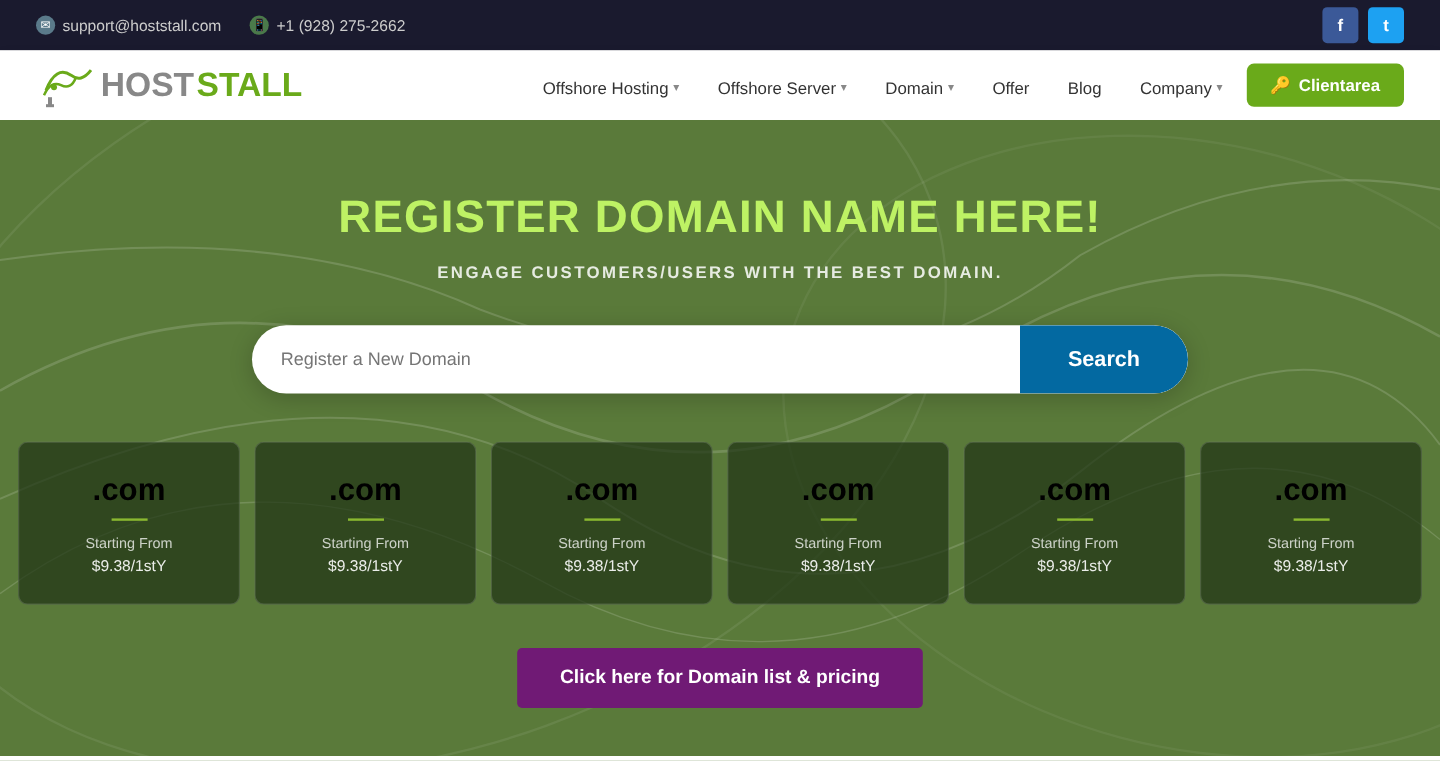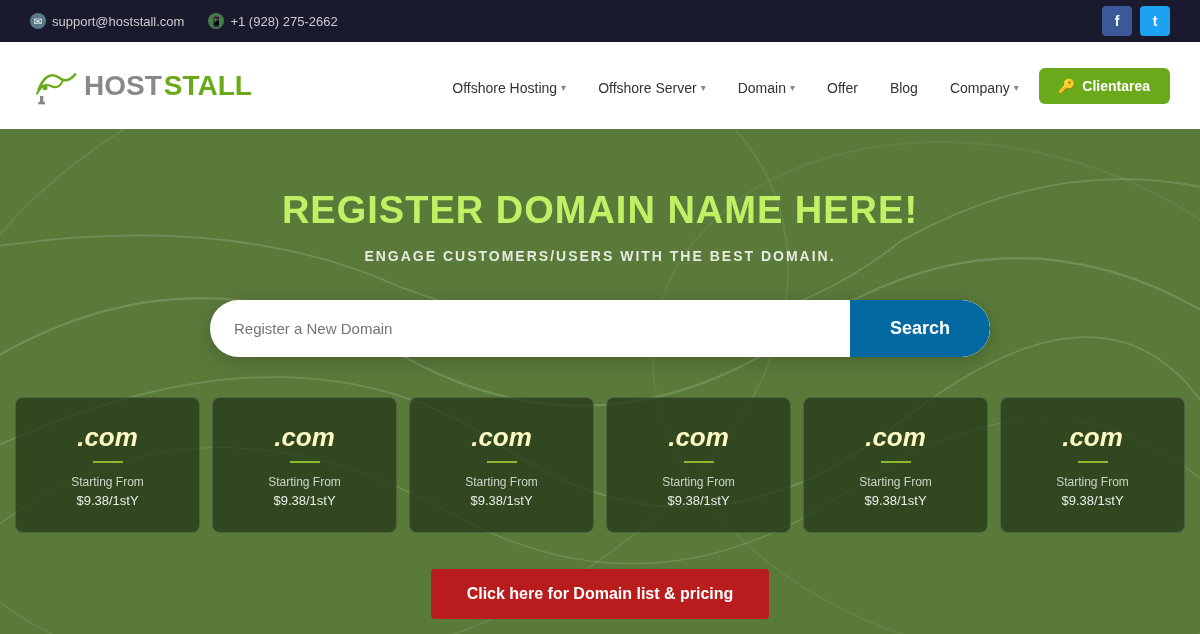--- a/index.html
+++ b/index.html
@@ -34,21 +34,21 @@
     .fb-btn { background: #3b5998; }
     .tw-btn { background: #1da1f2; }
 
     
     .navbar {
       background: #fff;
       display: flex;
       align-items: center;
       justify-content: space-between;
       padding: 0 30px;
-      height: 87px;
+      height: 58px;
       box-shadow: 0 2px 8px rgba(0,0,0,0.08);
     }
     .logo { display: flex; align-items: center; }
     .logo-text {
       font-size: 28px; font-weight: 700; color: #555;
       display: flex; align-items: center; gap: 2px;
     }
     .logo-hs { color: #6aaa1a; font-weight: 900; }
     .logo-icon {
       width: 50px; height: 50px; margin-right: 4px;
@@ -139,34 +139,33 @@
       position: relative; z-index: 1;
     }
     .domain-card {
       background: rgba(30,50,20,0.7);
       border: 1px solid rgba(255,255,255,0.15);
       border-radius: 8px; padding: 24px 20px;
       text-align: center; width: 185px;
       color: white;
     }
     .domain-ext {
-      font-size: 26px; font-weight: 800; color: #fef9c3;
+      font-size: 26px; font-weight: 800; color: #000000;
       margin-bottom: 8px;
-      font-style: italic;
     }
     .domain-divider {
       width: 30px; height: 2px; background: #8ab830;
       margin: 0 auto 12px;
     }
     .domain-from { font-size: 12px; color: rgba(255,255,255,0.75); margin-bottom: 4px; }
     .domain-price { font-size: 13px; color: rgba(255,255,255,0.9); font-weight: 500; }
 
     
     .cta-btn {
-      background: #b91c1c; color: white;
+      background: #701a75; color: white;
       border: none; padding: 16px 36px;
       font-size: 16px; font-weight: 600; cursor: pointer;
       border-radius: 4px; position: relative; z-index: 1;
     }
   </style>
 </head>
 <body>
 
 <div class="topbar">
   <div class="topbar-left">

